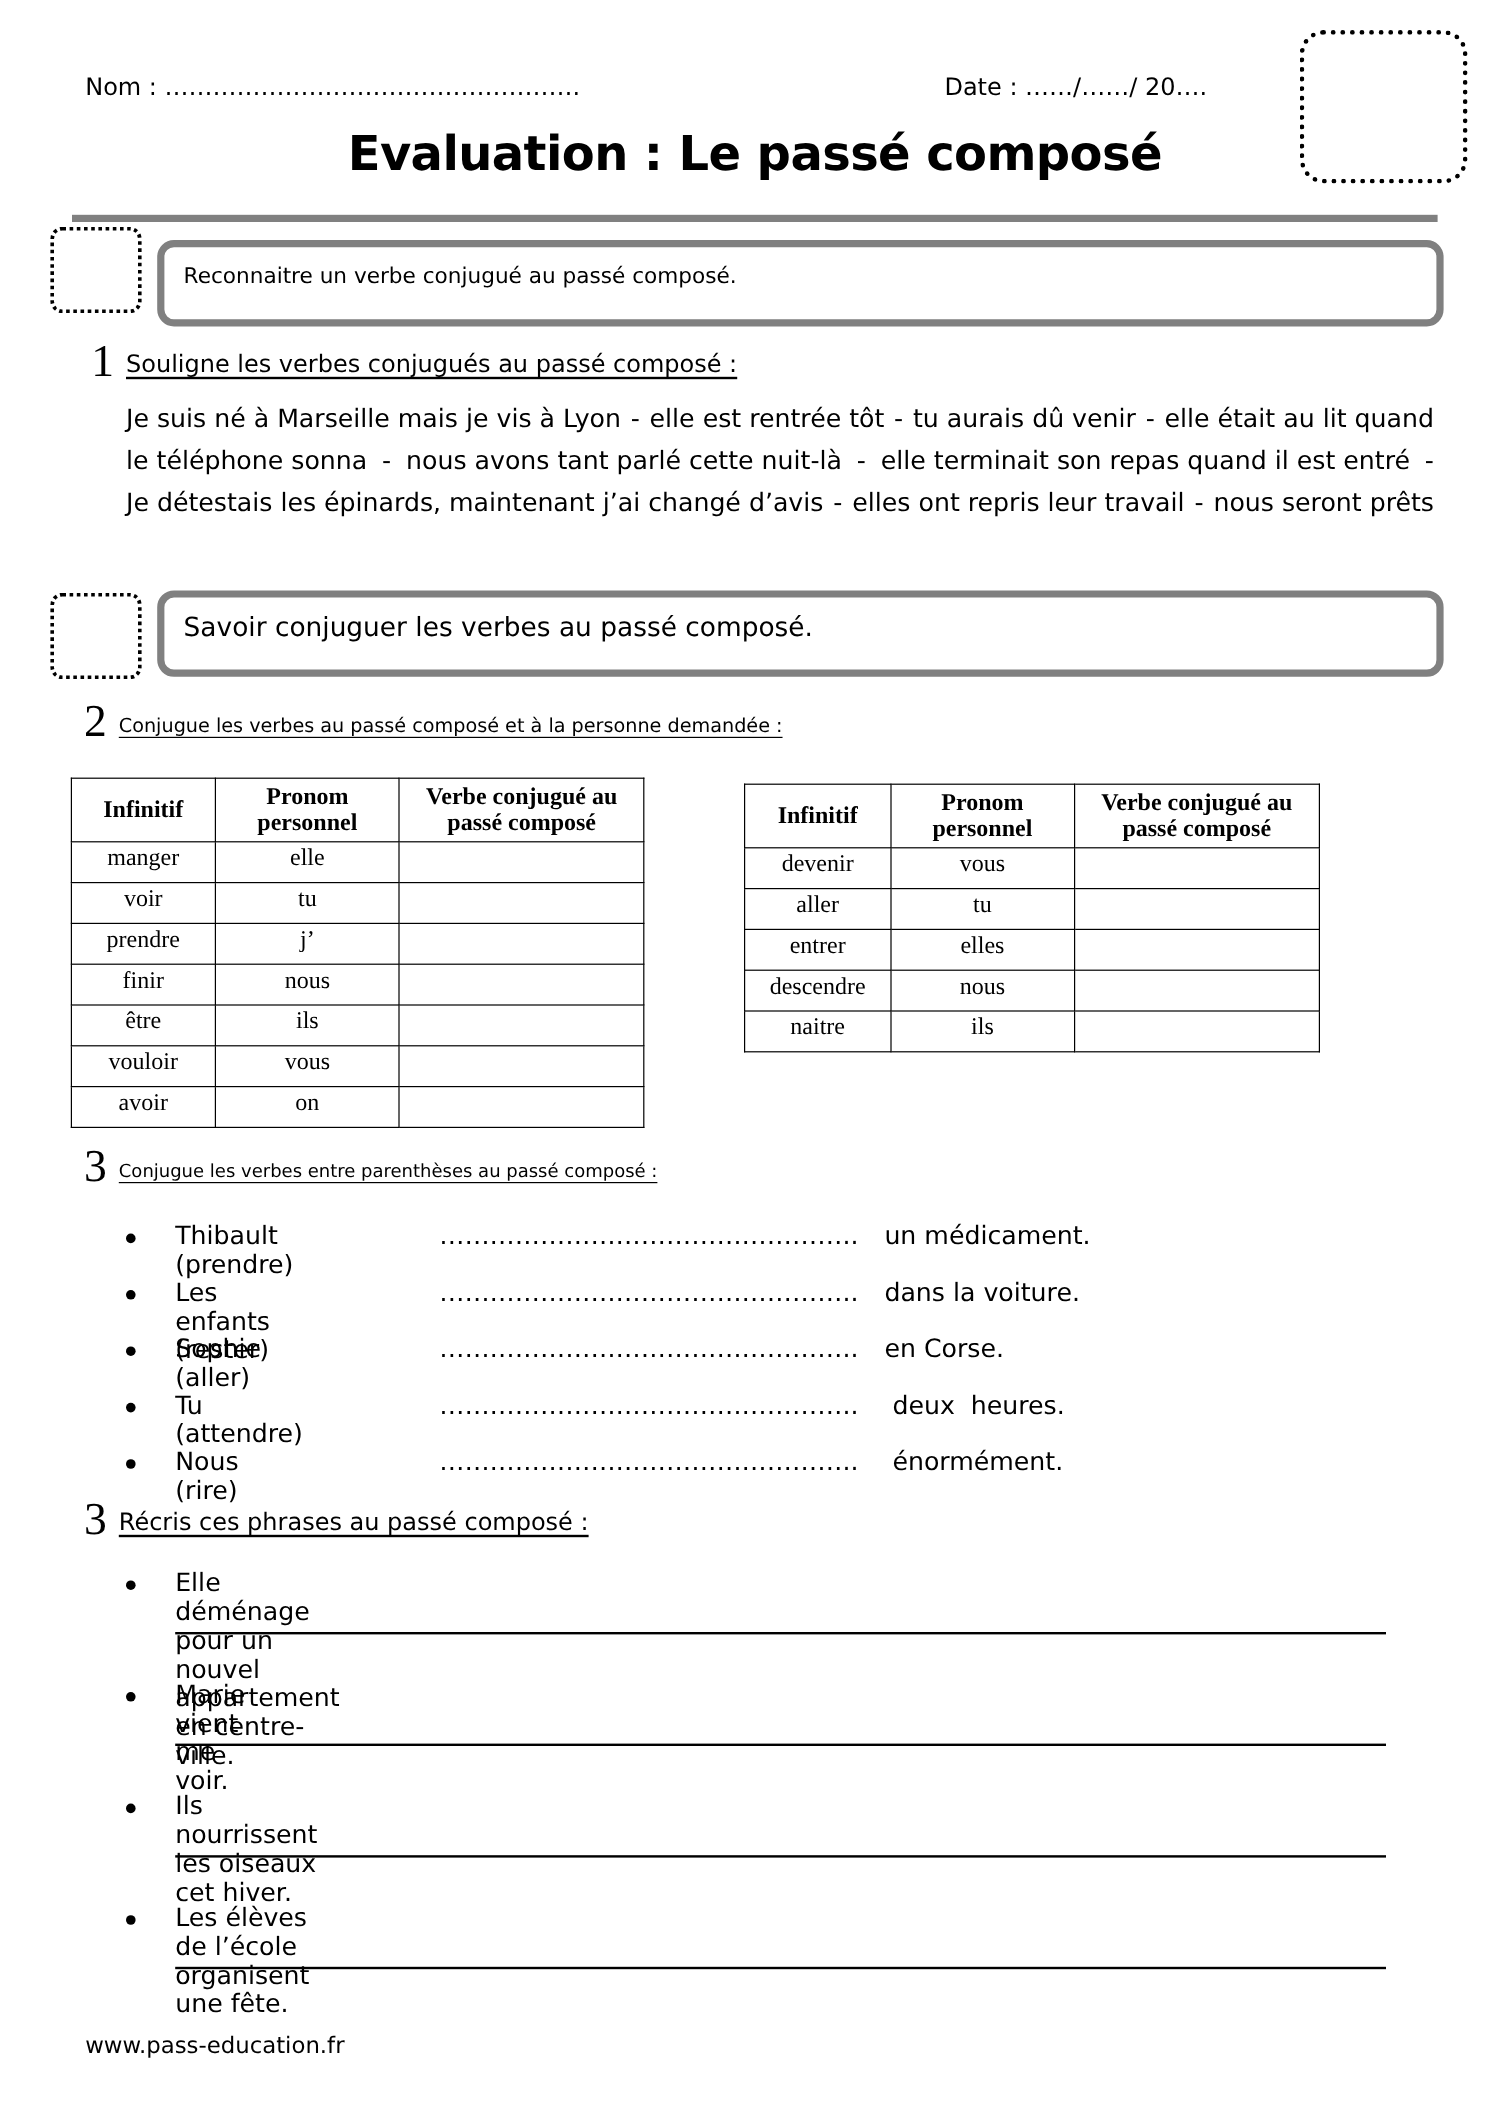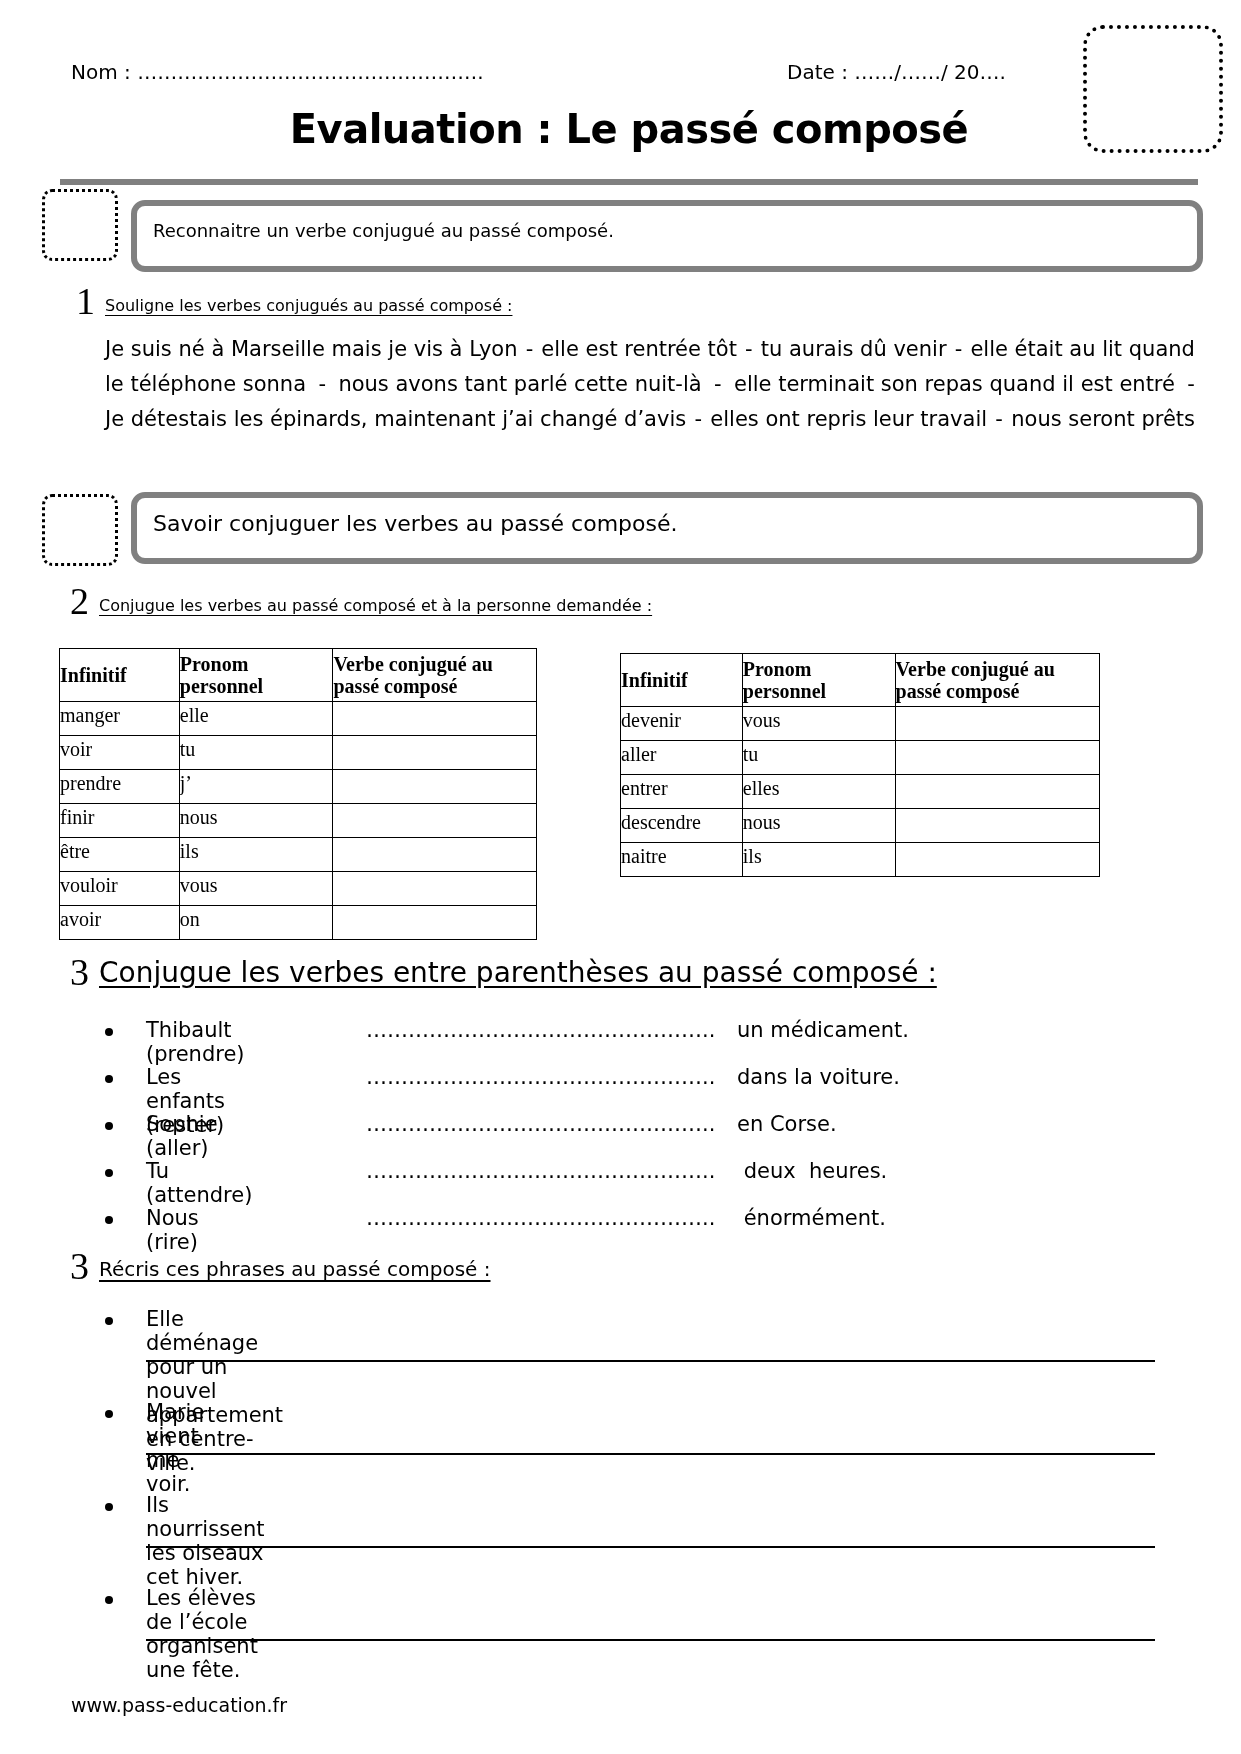--- a/index.html
+++ b/index.html
@@ -37,21 +37,21 @@
     .para {
       left: 71px; width: 1100px; font-size: 21px; line-height: 35px;
     }
     .para .line { display: flex; justify-content: space-between; white-space: pre; }
 
     table.conj {
       position: absolute; border-collapse: collapse;
       font-family: "Liberation Serif", serif; font-size: 20px;
     }
     table.conj th, table.conj td {
-      border: 1.5px solid #000; text-align: left; padding: 0; line-height: 22px; margin-top: 34px;
+      border: 1.5px solid #000; text-align: center; padding: 0; line-height: 22px; margin-top: 34px;
     }
     table.conj th { font-weight: bold; height: 52px; }
     table.conj td { height: 31px; vertical-align: top; padding-top: 2px; }
 
     .fill-list { left: 105px; font-size: 21px; }
     .fill-row { position: relative; height: 47px; }
     .fill-row .bullet { position: absolute; left: 0; top: 10px; width: 8px; height: 8px; border-radius: 50%; background: #000; }
     .fill-row .subj { position: absolute; left: 41px; top: 0; }
     .fill-row .dots { position: absolute; left: 261px; top: 0; }
     .fill-row .rest { position: absolute; left: 632px; top: 0; white-space: pre; }
@@ -75,21 +75,21 @@
 <div id="title" class="abs">Evaluation : Le passé composé</div>
 <div id="note-box-top" class="abs"></div>
 <div id="title-rule" class="abs"></div>
 
 <div class="abs score-box" style="left:42px; top:189px;"></div>
 <div class="abs skill-box sans" style="left:131px; top:200px;">
   <span style="font-size:18px;">Reconnaitre un verbe conjugué au passé composé.</span>
 </div>
 
 <div class="abs ex-heading sans" style="left:76px; top:279px;">
-  <span class="ex-num">1</span><span class="ex-label" style="font-size:16px;">Souligne les verbes conjugués au passé composé :</span>
+  <span class="ex-num">1</span><span class="ex-label" style="font-size:20px;">Souligne les verbes conjugués au passé composé :</span>
 </div>
 <div class="abs para sans" style="top:332px; width:1090px;margin-left:34px;">
   <div class="line" id="ex1-line-0"><span>Je suis né à Marseille mais je vis à Lyon</span><span>-</span><span>elle est rentrée tôt</span><span>-</span><span>tu aurais dû venir</span><span>-</span><span>elle était au lit quand</span></div>
   <div class="line" id="ex1-line-1"><span>le téléphone sonna</span><span>-</span><span>nous avons tant parlé cette nuit-là</span><span>-</span><span>elle terminait son repas quand il est entré</span><span>-</span></div>
   <div class="line" id="ex1-line-2"><span>Je détestais les épinards, maintenant j’ai changé d’avis</span><span>-</span><span>elles ont repris leur travail</span><span>-</span><span>nous seront prêts</span></div>
 </div>
 
 <div class="abs score-box" style="left:42px; top:494px;"></div>
 <div class="abs skill-box sans" style="left:131px; top:492px;">
   <span style="font-size:22px;">Savoir conjuguer les verbes au passé composé.</span>
@@ -187,21 +187,21 @@
       </tr>
       <tr>
         <td>naitre</td>
         <td>ils</td>
         <td></td>
       </tr>
     </tbody>
 </table>
 
 <div class="abs ex-heading sans" style="left:70px; top:950px;">
-  <span class="ex-num">3</span><span class="ex-label" style="font-size:28px;">Conjugue les verbes entre parenthèses au passé composé :</span>
+  <span class="ex-num">3</span><span class="ex-label" style="font-size:15px;">Conjugue les verbes entre parenthèses au passé composé :</span>
 </div>
 <div class="abs fill-list sans" style="top:1018px;" id="fill-list">
     <div class="fill-row">
       <span class="bullet"></span>
       <span class="subj">Thibault (prendre)</span>
       <span class="dots">…………………………………………..</span>
       <span class="rest">un médicament.</span>
     </div>
     <div class="fill-row">
       <span class="bullet"></span>

